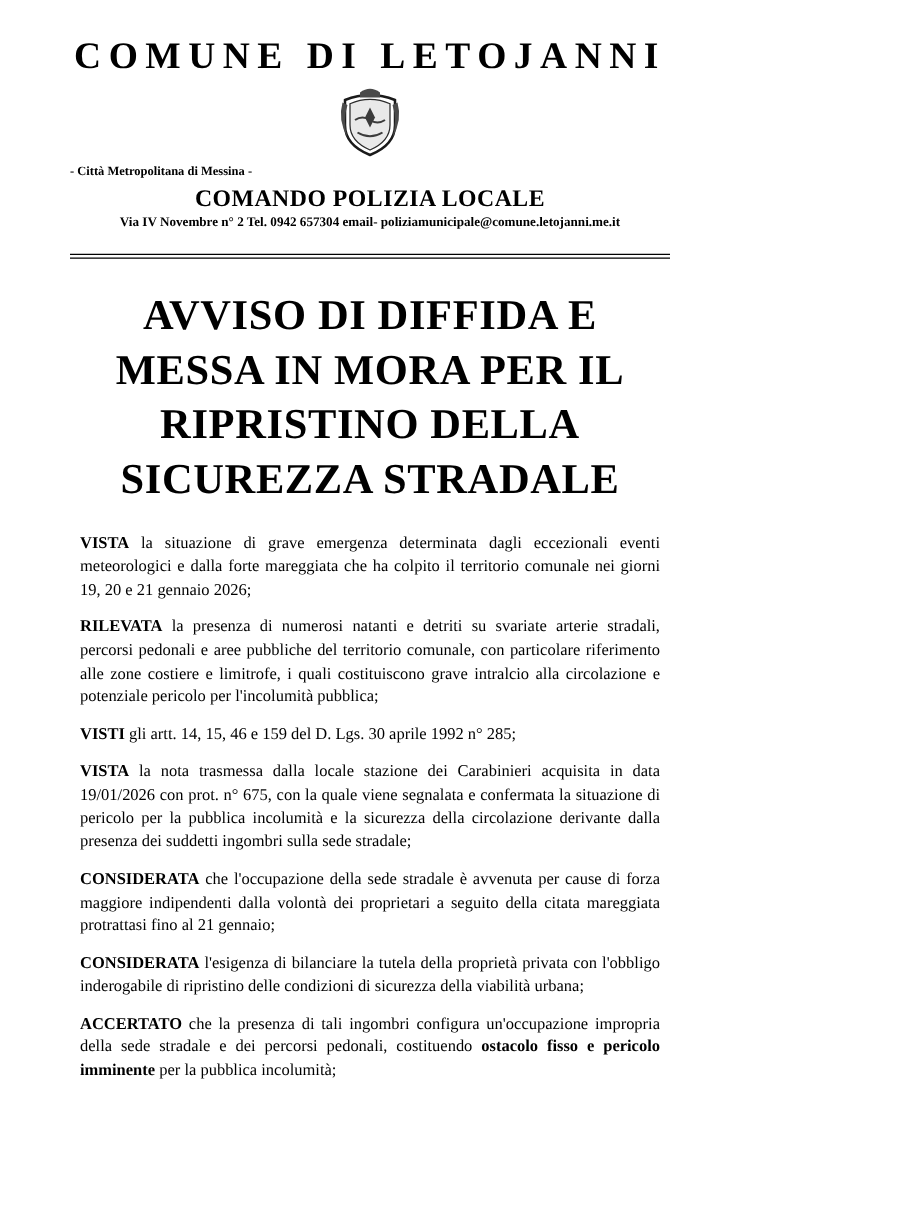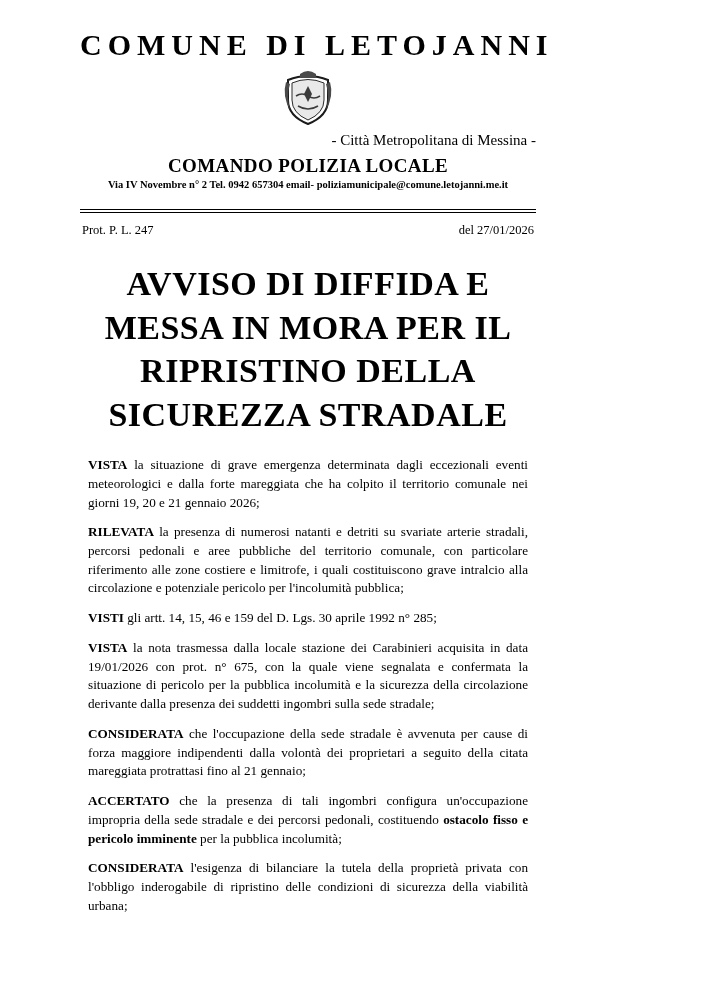--- a/index.html
+++ b/index.html
@@ -11,21 +11,21 @@
     width: 720px;
     height: 981px;
     font-family: "Liberation Serif", serif;
     color: #000000;
     overflow: hidden;
   }
   .page {
     width: 592px;
     height: 981px;
     box-sizing: border-box;
-    padding: 18px 56px 0 80px;
+    padding: 18px 56px 0 56px;
     position: relative;
   }
   .municipality {
     text-align: center;
     font-family: "Liberation Serif", serif;
     font-weight: bold;
     font-size: 30px;
     letter-spacing: 6px;
     margin: 10px 0 4px 0;
     white-space: nowrap;
@@ -34,23 +34,23 @@
     display: flex;
     justify-content: center;
     align-items: center;
     margin: 2px 0 4px 0;
   }
   .crest {
     width: 52px;
     height: 62px;
   }
   .province {
-    text-align: right;
-    font-size: 15px;
-    font-weight: normal;
+    text-align: left;
+    font-size: 10px;
+    font-weight: bold;
     font-family: "Liberation Serif", serif;
     margin: 4px 0 6px 0;
   }
   .command {
     text-align: center;
     font-size: 19px;
     font-weight: bold;
     font-family: Liberation Serif, serif;
     letter-spacing: 0.4px;
     margin: 2px 0 2px 0;
@@ -134,24 +134,20 @@
 
   <div class="province">- Città Metropolitana di Messina -</div>
 
   <div class="command">COMANDO POLIZIA LOCALE</div>
 
   <div class="contact">Via IV Novembre n° 2   Tel. 0942 657304  email- poliziamunicipale@comune.letojanni.me.it</div>
 
   <hr class="rule">
   <hr class="rule thin">
 
-  <div class="protrow">
-    <span>Prot. P. L.  247</span>
-    <span>del 27/01/2026</span>
-  </div>
 
   <div class="title">AVVISO DI DIFFIDA E MESSA IN MORA PER IL RIPRISTINO DELLA SICUREZZA STRADALE</div>
 
 
   <div class="body">
 
     <p class="para">
       <span class="lead">VISTA</span><span> la situazione di grave emergenza determinata dagli eccezionali eventi meteorologici e dalla forte mareggiata che ha colpito il territorio comunale nei giorni 19, 20 e 21 gennaio 2026;</span>
     </p>
 
@@ -165,21 +161,21 @@
 
     <p class="para">
       <span class="lead">VISTA</span><span> la nota trasmessa dalla locale stazione dei Carabinieri acquisita in data 19/01/2026 con prot. n° 675, con la quale viene segnalata e confermata la situazione di pericolo per la pubblica incolumità e la sicurezza della circolazione derivante dalla presenza dei suddetti ingombri sulla sede stradale;</span>
     </p>
 
     <p class="para">
       <span class="lead">CONSIDERATA</span><span> che l'occupazione della sede stradale è avvenuta per cause di forza maggiore indipendenti dalla volontà dei proprietari a seguito della citata mareggiata protrattasi fino al 21 gennaio;</span>
     </p>
 
     <p class="para">
-      <span class="lead">ACCERTATO</span><span> che la presenza di tali ingombri configura un'occupazione impropria della sede stradale e dei percorsi pedonali, costituendo </span><span class="hl">ostacolo fisso e pericolo imminente</span><span> per la pubblica incolumità;</span>
+      <span class="lead">CONSIDERATA</span><span> l'esigenza di bilanciare la tutela della proprietà privata con l'obbligo inderogabile di ripristino delle condizioni di sicurezza della viabilità urbana;</span>
     </p>
 
     <p class="para">
-      <span class="lead">CONSIDERATA</span><span> l'esigenza di bilanciare la tutela della proprietà privata con l'obbligo inderogabile di ripristino delle condizioni di sicurezza della viabilità urbana;</span>
+      <span class="lead">ACCERTATO</span><span> che la presenza di tali ingombri configura un'occupazione impropria della sede stradale e dei percorsi pedonali, costituendo </span><span class="hl">ostacolo fisso e pericolo imminente</span><span> per la pubblica incolumità;</span>
     </p>
 
   </div>
 </div>
 
 </body></html>

